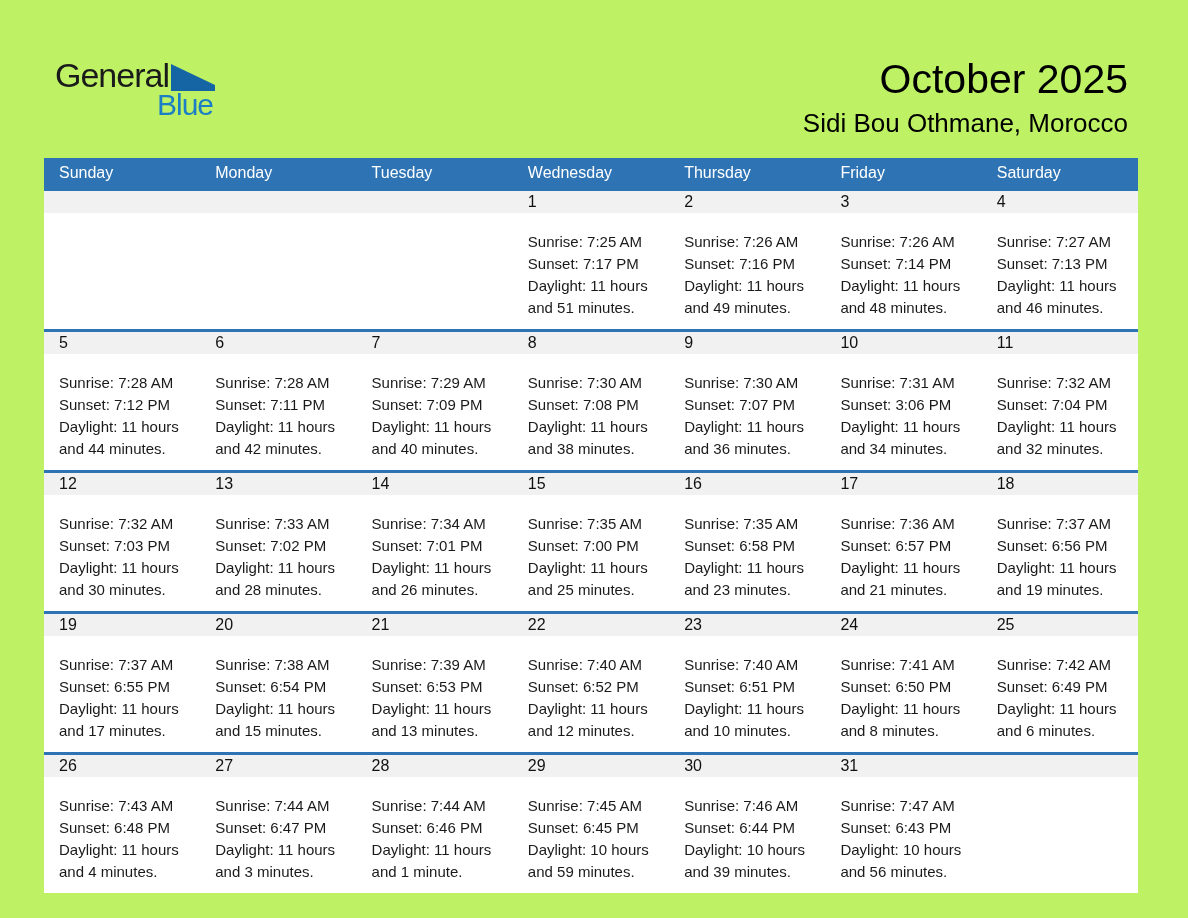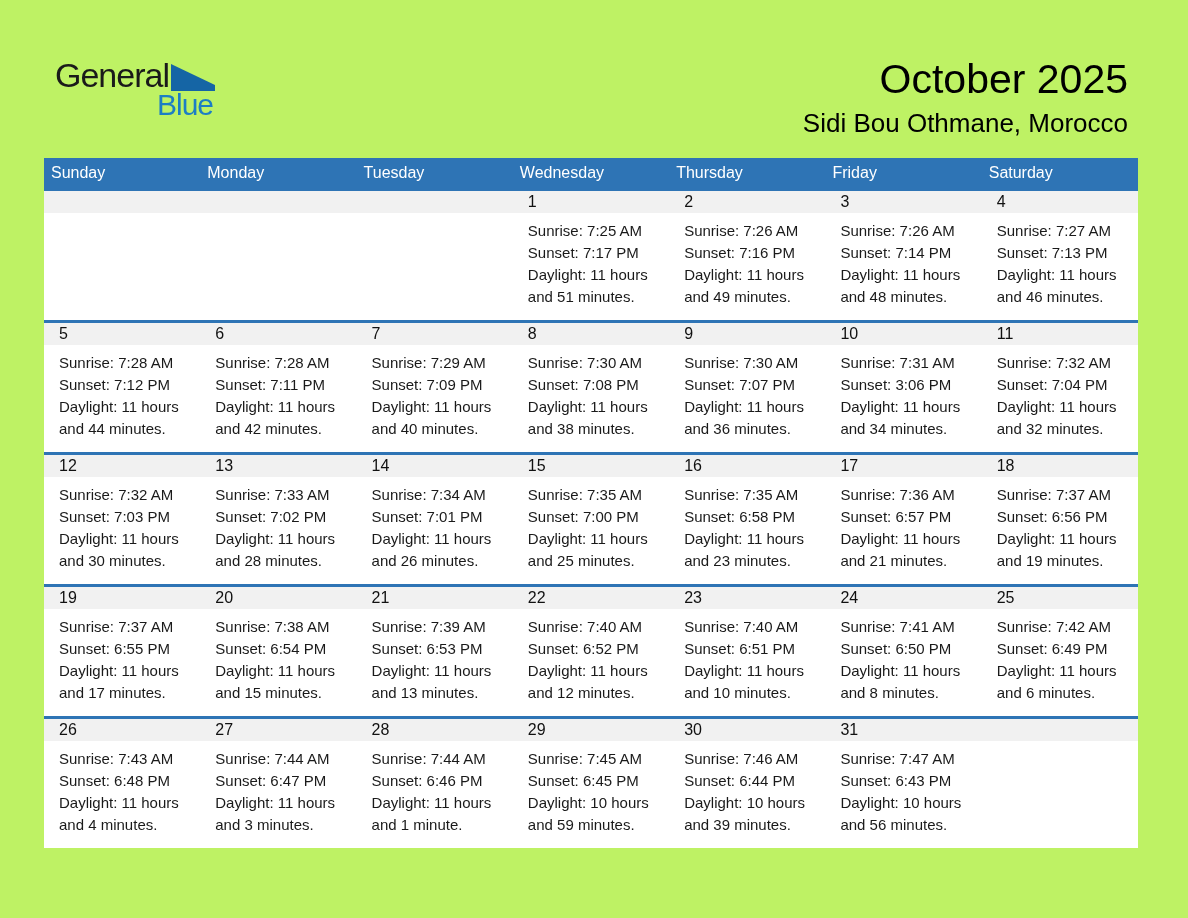--- a/index.html
+++ b/index.html
@@ -35,32 +35,32 @@
   .location-subtitle { font-size:26px; line-height:30px; margin-top:5px; color:#000; font-weight:400;margin-left:16px; }
 
   
   .calendar { position:absolute; left:44px; top:158px; width:1094px; }
   .weekday-row {
     display:grid; grid-template-columns:repeat(7,1fr);
     background:var(--header-blue,#2E74B5);
     height:30px; align-items:center;
   }
   .weekday-cell {
-    color:#fff; font-size:16px; padding-left:7px;
+    color:#fff; font-size:16px; padding-left:15px;
     white-space:nowrap; overflow:hidden;
   }
   .week-row {
     display:grid; grid-template-columns:repeat(7,1fr);
     border-top:3px solid var(--row-border-blue,#2E74B5);
     min-height:132px;
     background:linear-gradient(to bottom, var(--band-gray,#F1F1F1) 0px, var(--band-gray,#F1F1F1) 22px, #ffffff 22px);
   }
   .day-cell { padding:0 6px 10px 15px; }
   .day-num { font-size:16px; line-height:22px; height:22px; color:#111; }
-  .day-details { margin-top:7px; font-size:15px; line-height:22px; color:#1a1a1a; }
+  .day-details { margin-top:18px; font-size:15px; line-height:22px; color:#1a1a1a; }
   .day-details div { white-space:nowrap; }
 </style>
 </head>
 <body>
 
 <div class="page">
 
   <div class="logo">
     <div class="logo-top">
       <span class="logo-general">General</span>

